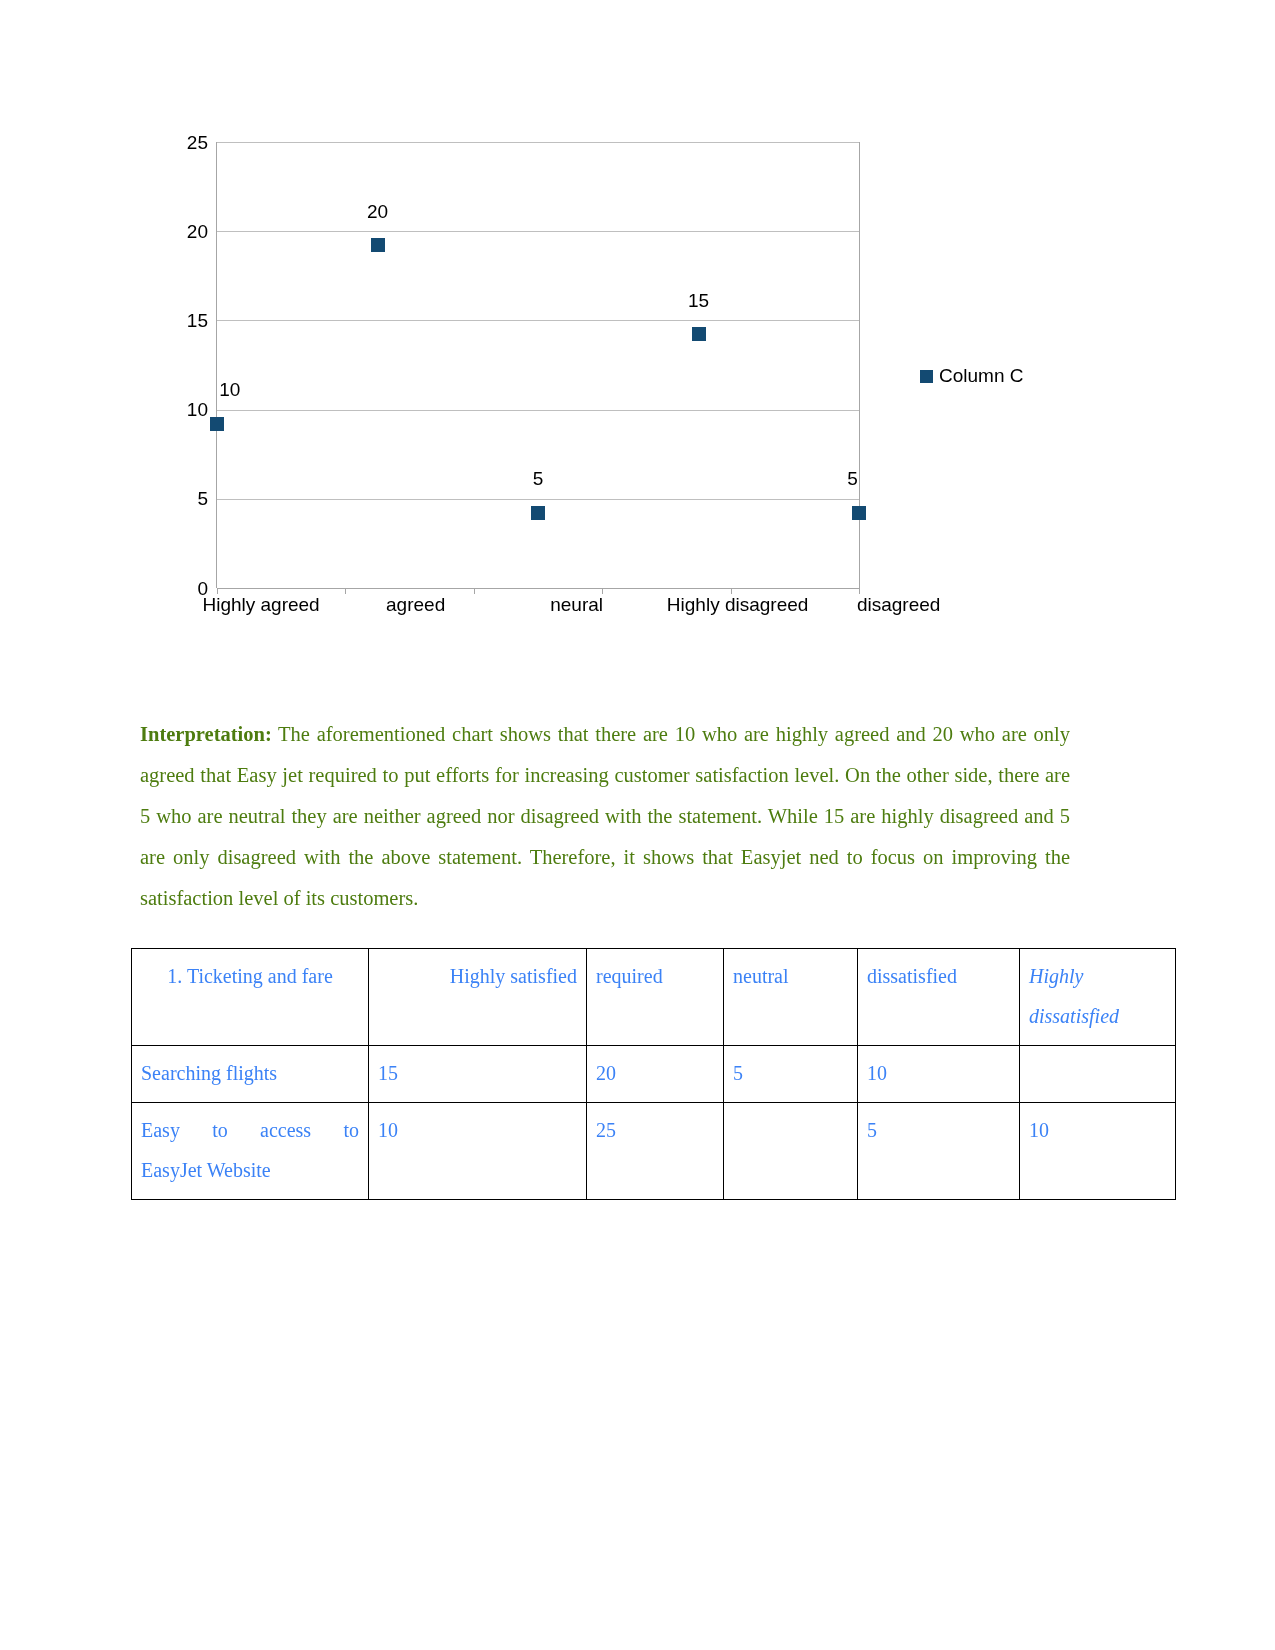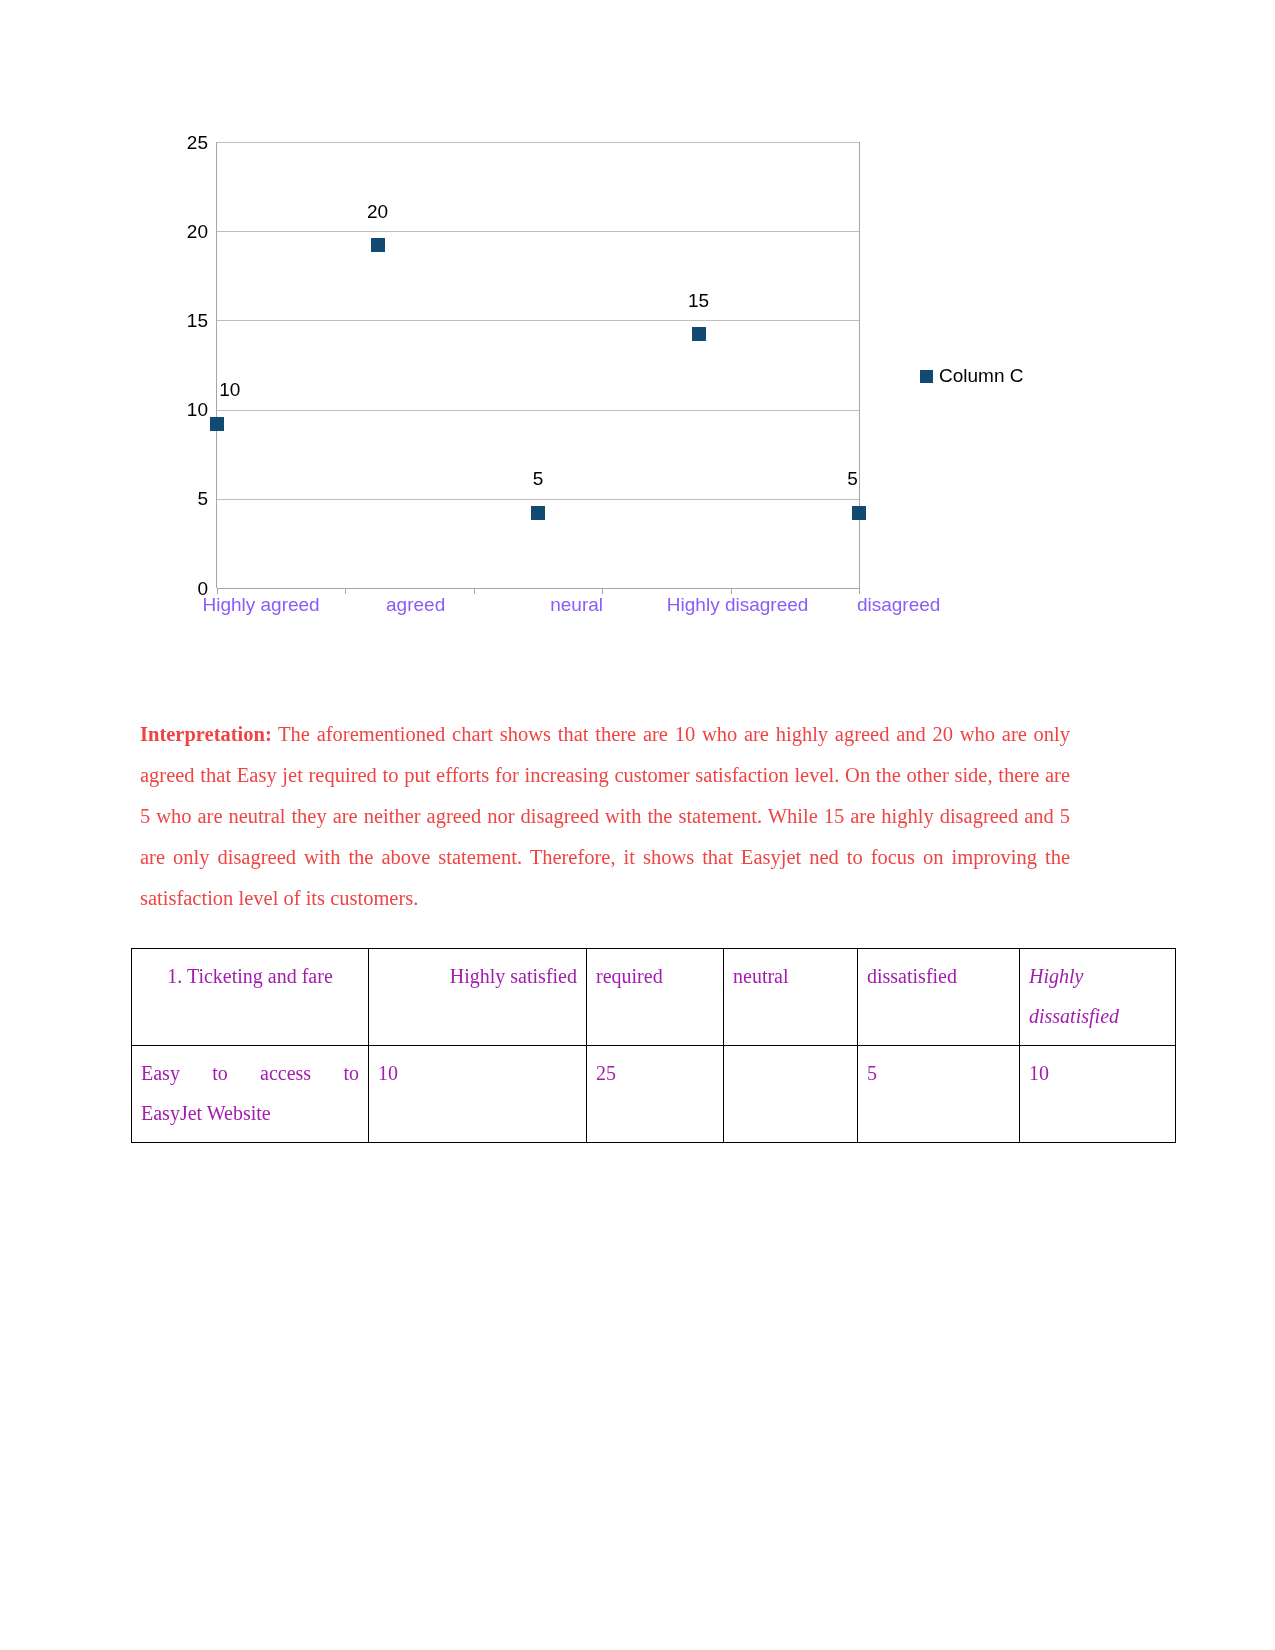--- a/index.html
+++ b/index.html
@@ -95,21 +95,21 @@
     left: 86px;
     top: 484px;
     width: 644px;
     height: 30px;
   }
   .x-label {
     position: absolute;
     font-family: "Liberation Sans", sans-serif;
     font-size: 19px;
     line-height: 22px;
-    color: #8b5cf6;
+    color: #000000;
     transform: translateX(-50%);
     white-space: nowrap;
     top: 0;
   }
   .legend {
     position: absolute;
     left: 790px;
     top: 255px;
     display: flex;
     align-items: center;
@@ -131,21 +131,21 @@
   
   .interpretation {
     position: absolute;
     left: 140px;
     top: 693px;
     width: 930px;
     font-family: "Liberation Serif", serif;
     font-size: 20.5px;
     line-height: 41px;
     text-align: justify;
-    color: #ef4444;
+    color: #4d7c0f;
   }
   .interpretation b {
     font-weight: bold;
   }
 
   
   .data-table {
     position: absolute;
     left: 131px;
     top: 948px;
@@ -154,21 +154,21 @@
     table-layout: fixed;
     font-family: "Liberation Serif", serif;
     font-size: 20px;
     color: #ee1111;
   }
   .data-table td {
     border: 1.1px solid #000000;
     padding: 7px 9px 9px 9px;
     vertical-align: top;
     line-height: 40px;
-    color: #a21caf;
+    color: #3b82f6;
   }
   .col-label  { width: 218px; }
   .col-hs     { width: 199px; }
   .col-s      { width: 118px; }
   .col-n      { width: 115px; }
   .col-d      { width: 143px; }
   .col-hd     { width: 137px; font-style: italic; }
 
   .hdr-first {
     text-align: center;
@@ -266,20 +266,28 @@
         <span class="num">1.</span>
         <span>Ticketing and fare</span>
       </td>
       <td class="col-hs hdr-center">Highly satisfied</td>
       <td class="col-s">required</td>
       <td class="col-n">neutral</td>
       <td class="col-d">dissatisfied</td>
       <td class="col-hd">Highly dissatisfied</td>
     </tr>
 
+    <tr>
+      <td class="plain-cell">Searching flights</td>
+      <td>15</td>
+      <td>20</td>
+      <td>5</td>
+      <td>10</td>
+      <td></td>
+    </tr>
 
     <tr>
       <td class="justify-cell">
         <span>Easy to access to</span>
         <span class="last">EasyJet Website</span>
       </td>
       <td>10</td>
       <td>25</td>
       <td></td>
       <td>5</td>

